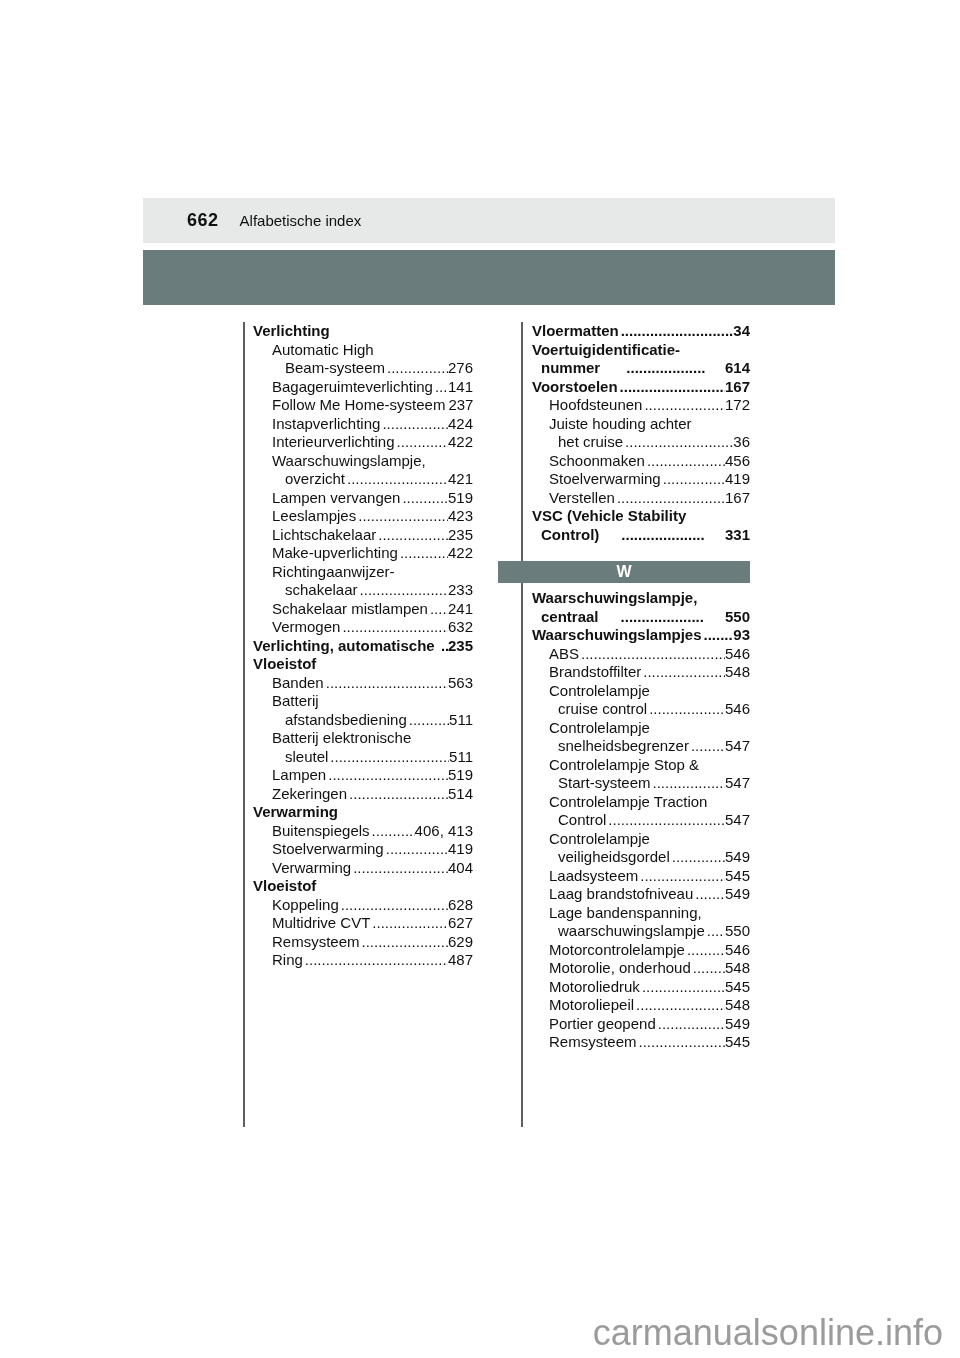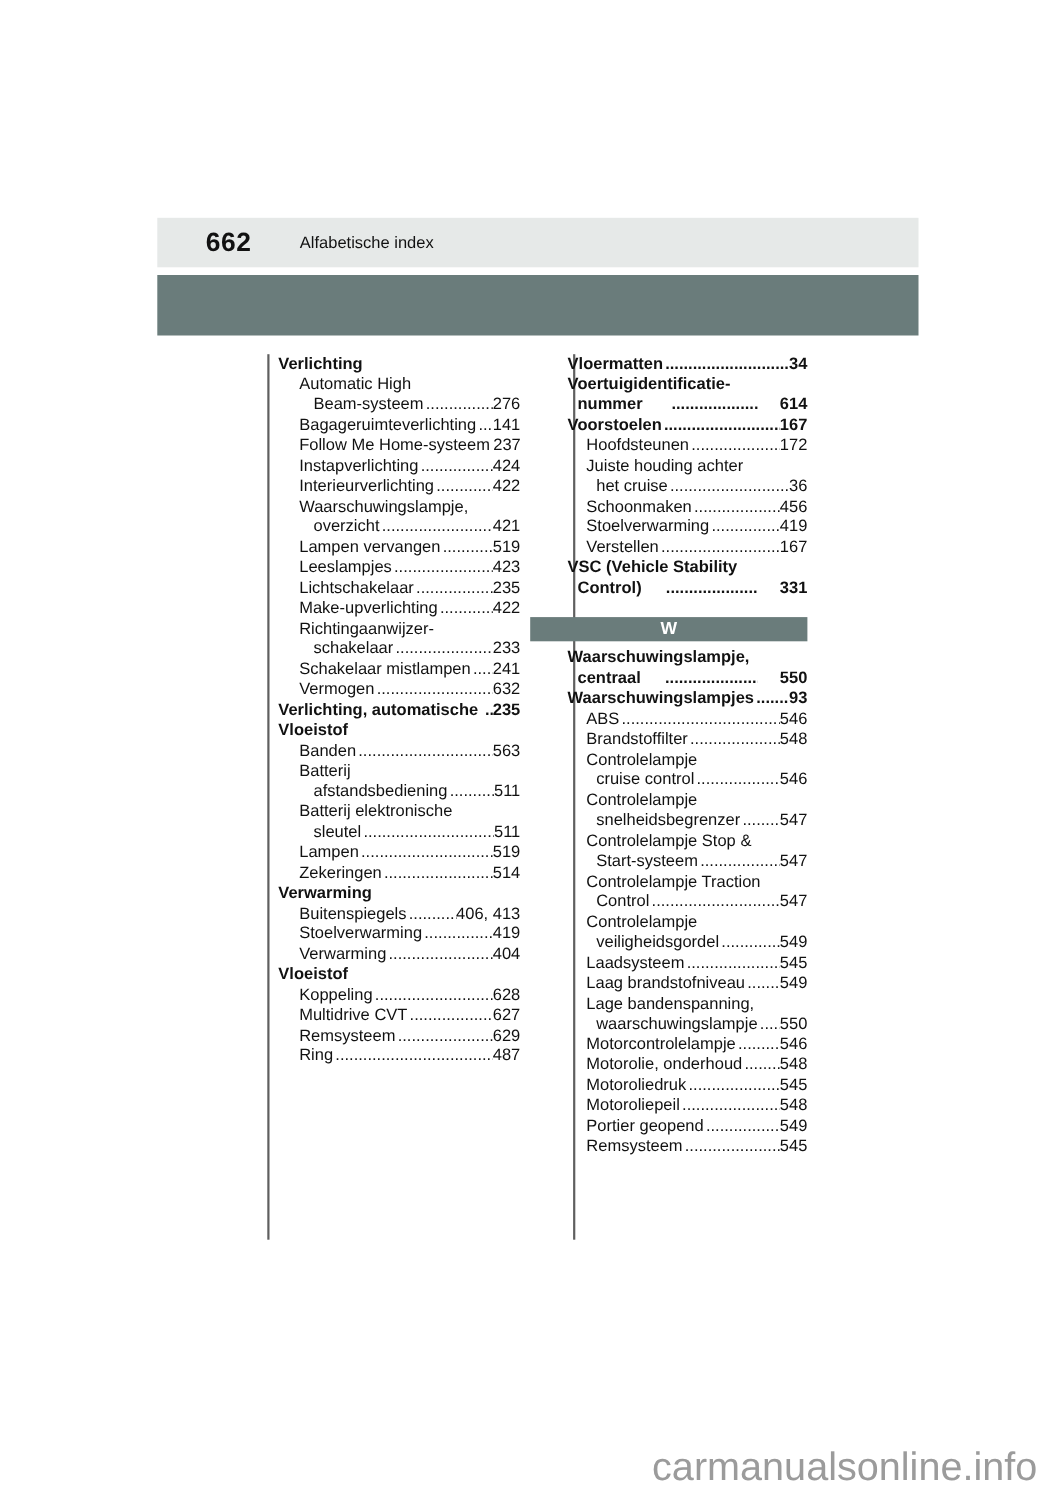--- a/index.html
+++ b/index.html
@@ -11,35 +11,35 @@
     position:relative;
     overflow:hidden;
   }
   .stage { position:relative; width:960px; height:1358px; background:#ffffff; }
 
   
   .header-bar {
     position:absolute; left:143px; top:198px; width:692px; height:45px;
     display:flex; align-items:center;
   }
-  .page-number { font-weight:bold; font-size:24px; margin-left:44px; letter-spacing:.5px; }
-  .header-title { font-size:15px; margin-left:44px; }
+  .page-number { font-weight:bold; font-size:18px; margin-left:44px; letter-spacing:.5px; }
+  .header-title { font-size:15px; margin-left:21px; }
 
   
   .dark-bar { position:absolute; left:143px; top:250px; width:692px; height:55px; }
 
   
   .vline { position:absolute; top:322px; width:1.5px; height:805px; background:#5f5f5f; }
   .vline.left { left:243px; }
   .vline.mid  { left:521px; }
 
   
   .column { position:absolute; top:322px; font-size:15px; }
   .col-left  { left:253px; width:220px; }
-  .col-right { left:516px; width:218px; }
+  .col-right { left:532px; width:218px; }
   .row { display:flex; align-items:baseline; height:18.5px; line-height:18.5px; white-space:pre; }
   .row.bold { font-weight:bold; }
   .label { flex:0 0 auto; }
   .dots  { flex:1 1 auto; overflow:hidden; padding-left:2px; padding-right:1px; }
   .pagenum { flex:0 0 auto; }
 
   .col-left  .i1 { padding-left:19px; }
   .col-left  .i2 { padding-left:32px;align-items:flex-end; }
   .col-right .ic { padding-left:9px;gap:20px;  }
   .col-right .i1 { padding-left:17px; }

